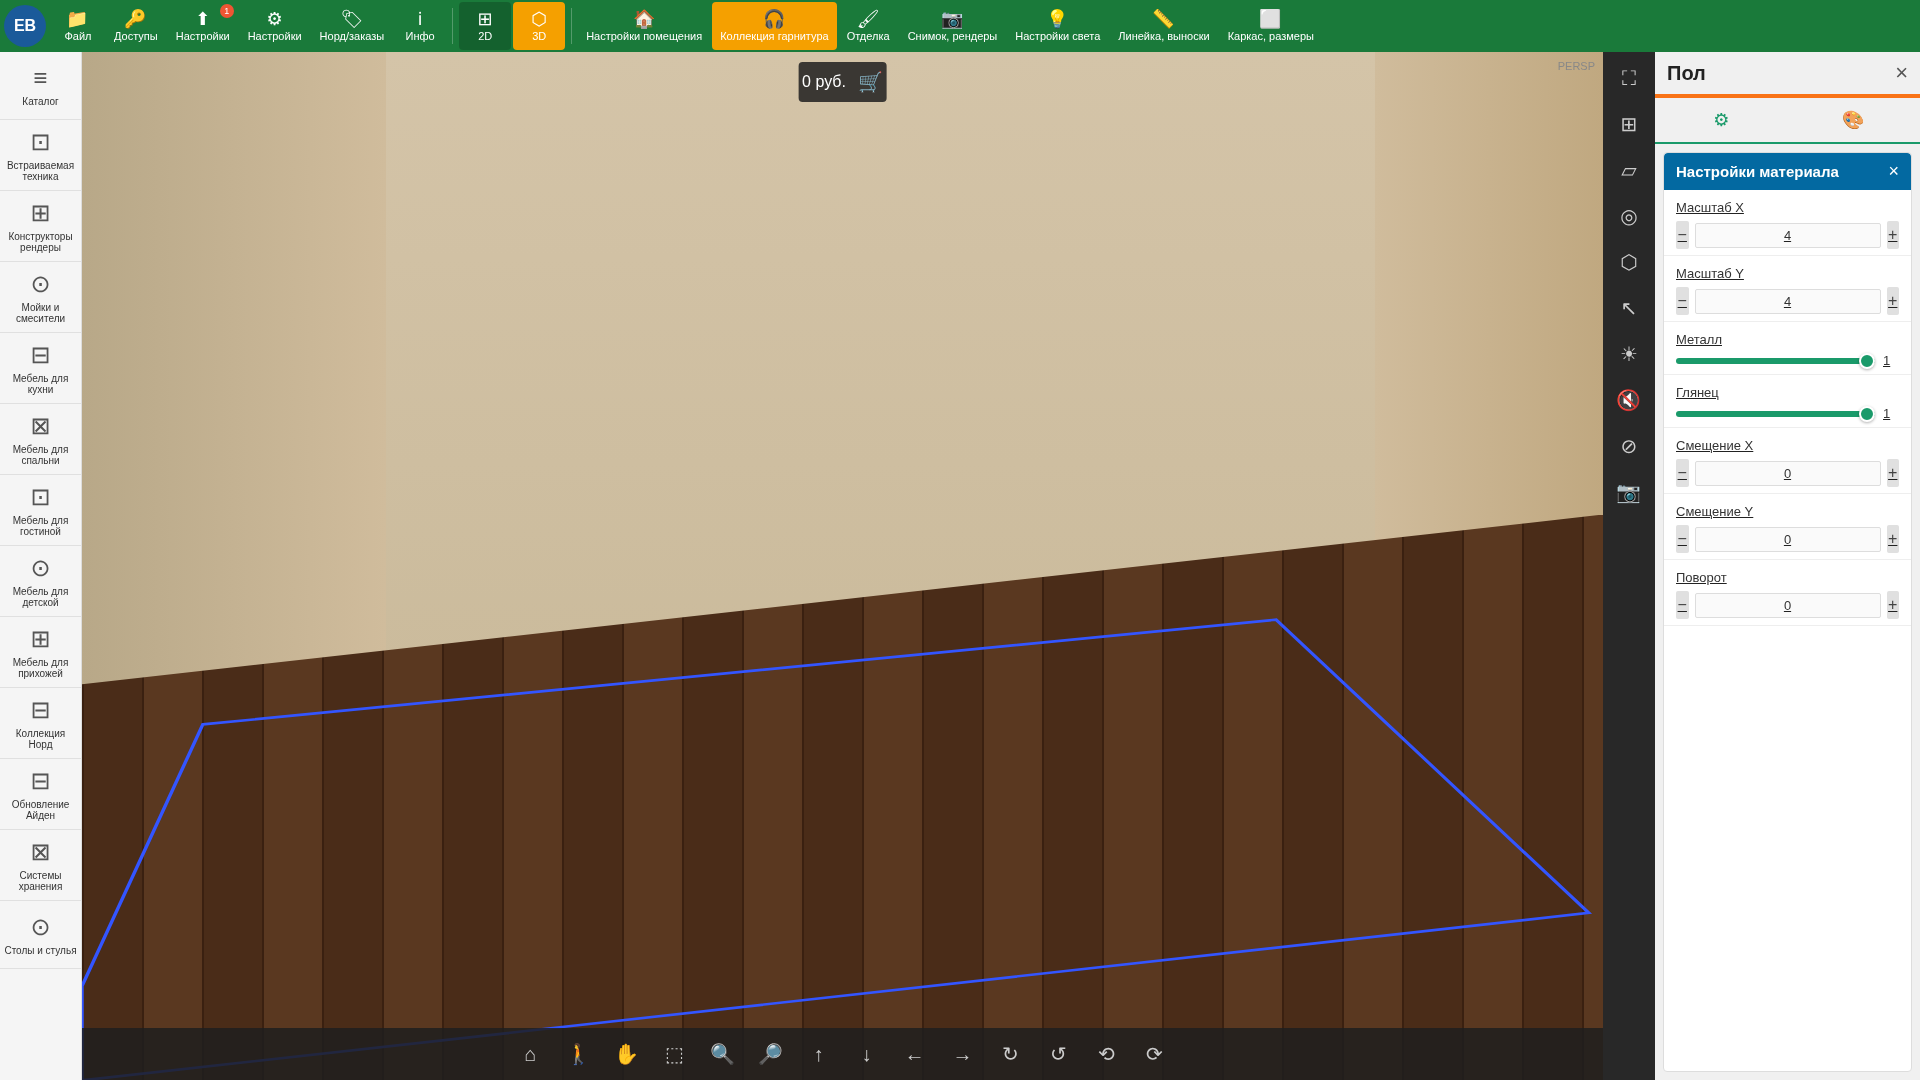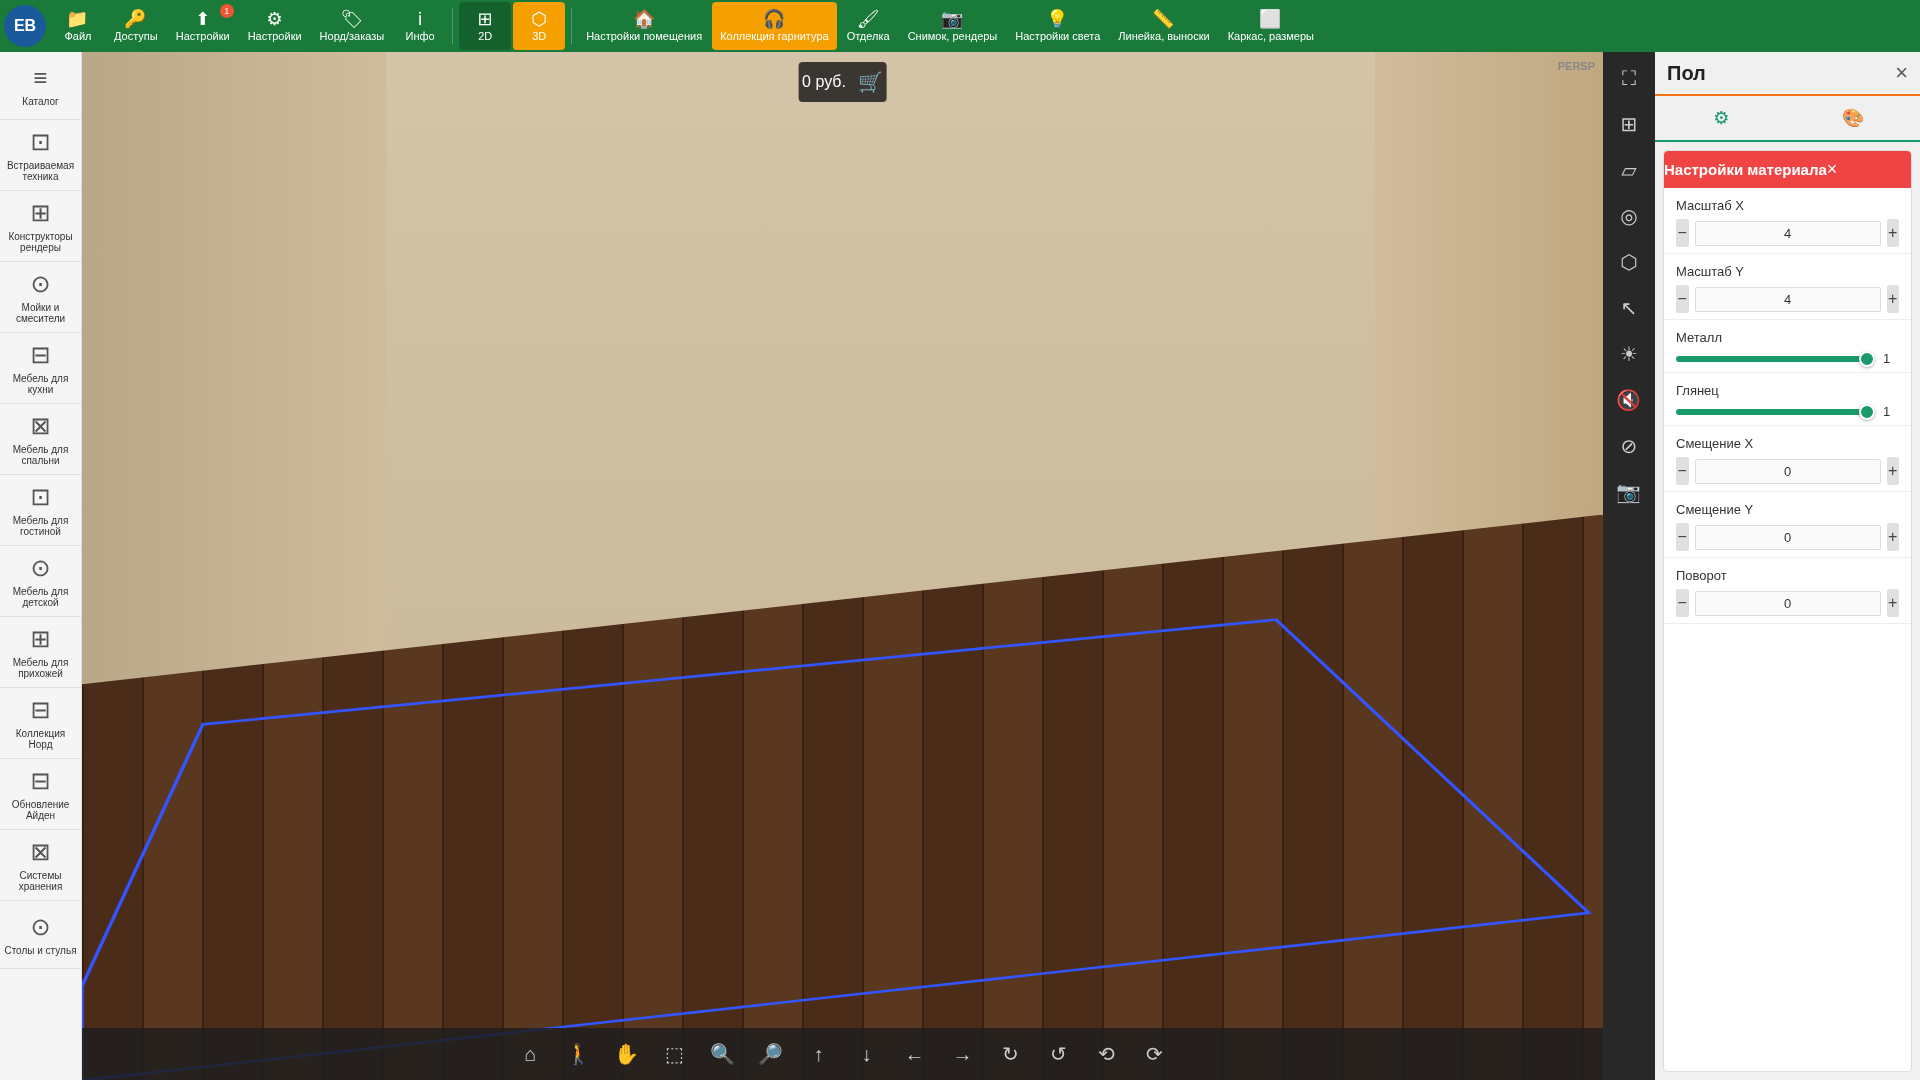--- a/index.html
+++ b/index.html
@@ -160,21 +160,21 @@
       top: 0; left: 0;
       width: 100%; height: 100%;
     }
 
     
     .persp-label {
       position: absolute;
       top: 8px; right: 8px;
       color: #888;
       font-size: 11px;
-      font-weight: bold;
+      font-weight: normal;
     }
 
     
     .price-badge {
       position: absolute;
       top: 10px;
       left: 50%;
       transform: translateX(-50%);
       background: rgba(30,30,30,0.85);
       color: #fff;
@@ -228,21 +228,21 @@
       display: flex; flex-direction: column;
       flex-shrink: 0;
       color: #222;
     }
 
     
     .panel-header {
       display: flex; align-items: center; justify-content: space-between;
       padding: 8px 12px;
       background: #f0f0f0;
-      border-bottom: 2px solid #f97316;
+      border-bottom: 4px solid #f97316;
     }
     .panel-title {
       font-size: 20px;
       font-weight: bold;
       color: #222;
     }
     .panel-close {
       font-size: 22px;
       cursor: pointer;
       color: #555;
@@ -267,38 +267,39 @@
     
     .mat-settings {
       background: #fff;
       border: 1px solid #ddd;
       border-radius: 4px;
       margin: 8px;
       flex: 1;
       overflow-y: auto;
     }
     .mat-settings-header {
-      display: flex; align-items: center; justify-content: flex-start;
-      padding: 8px 0;
-      background: #ef4444;
+      display: flex; align-items: center; justify-content: space-between;
+      padding: 8px 12px;
+      background: #0369a1;
       color: #fff;
       border-radius: 4px 4px 0 0;
     }
     .mat-settings-title {
       font-size: 15px;
       font-weight: bold;
     }
     .mat-close {
       font-size: 18px;
       cursor: pointer;
     }
 
     .mat-field {
       padding: 10px 12px 6px;
       border-bottom: 1px solid #eee;
+      text-decoration: underline;
     }
     .mat-label {
       font-size: 13px;
       color: #333;
       margin-bottom: 6px;
     }
     .mat-value-row {
       display: flex; align-items: center; gap: 6px;
     }
     .mat-stepper {

